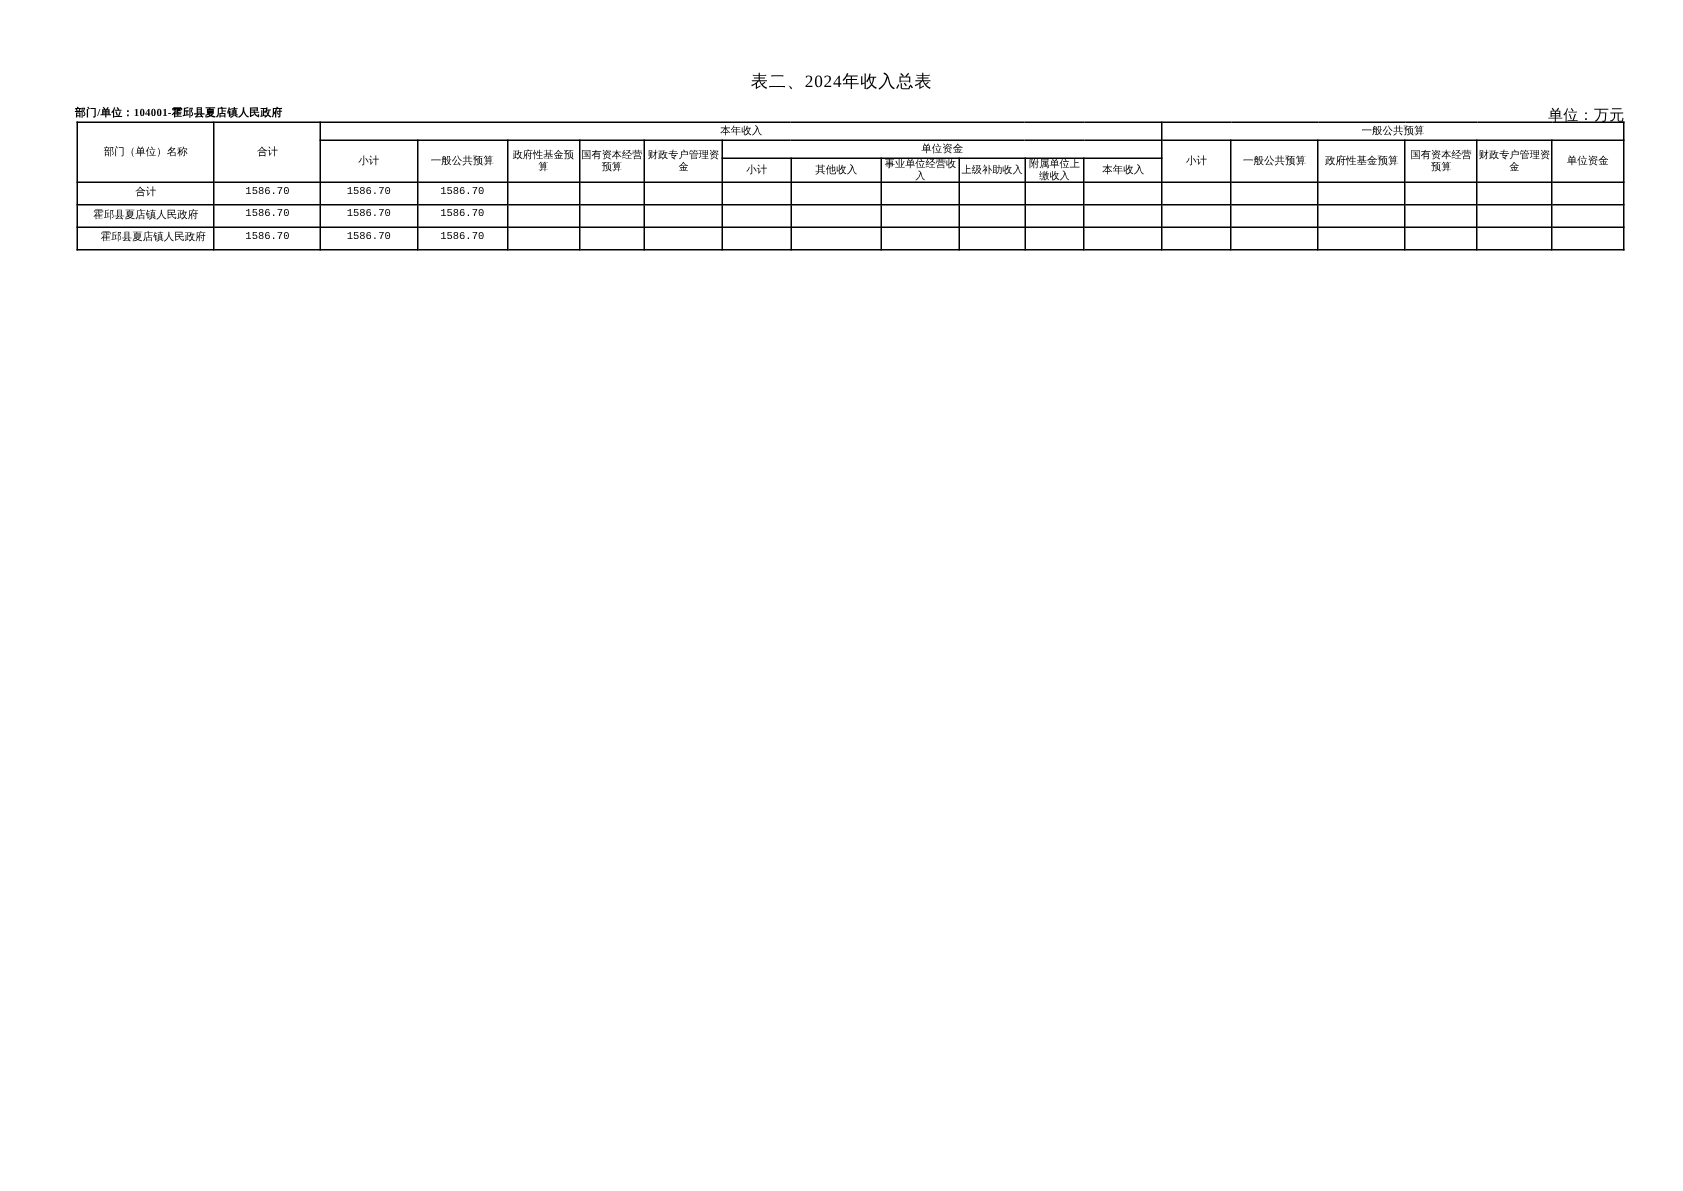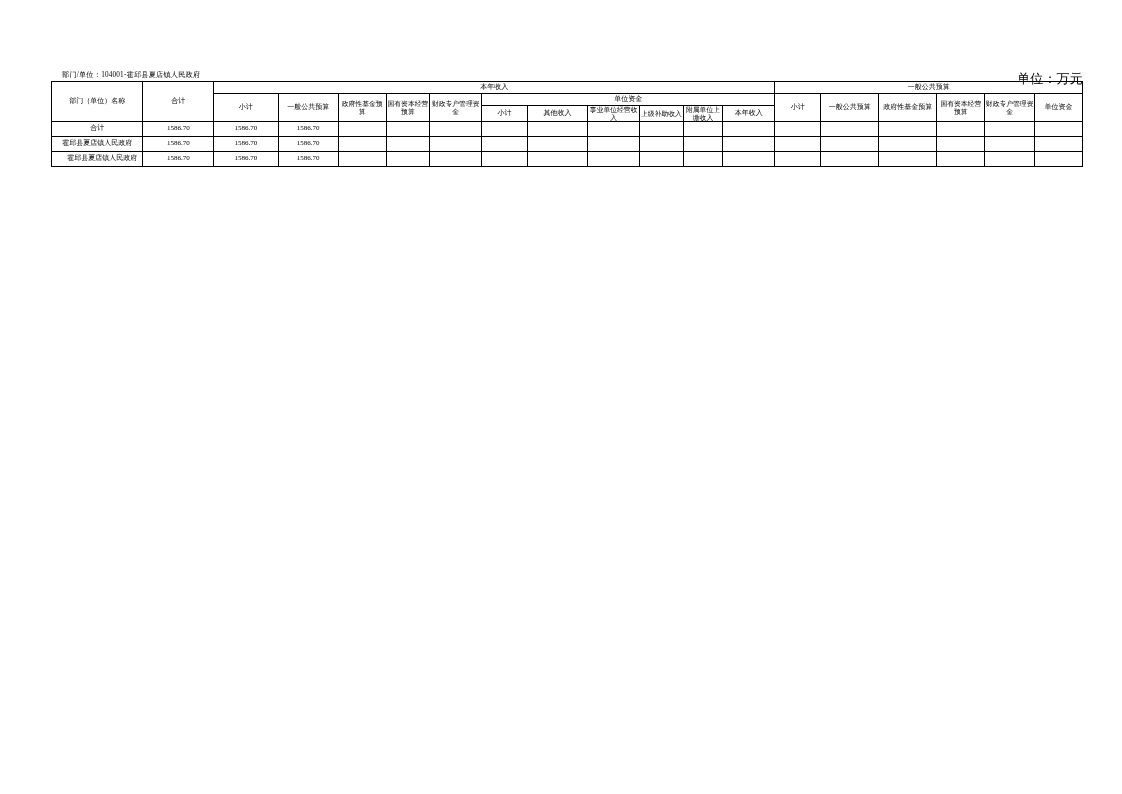--- a/index.html
+++ b/index.html
@@ -27,30 +27,31 @@
     left: 0;
     top: 47px;
     width: 1122px;
     text-align: center;
     font-size: 11.5px;
     letter-spacing: 0.5px;
     font-family: "Liberation Serif", "DejaVu Serif", serif;
   }
   .meta-left {
     position: absolute;
-    left: 62px;
+    left: 50px;
     top: 70px;
     font-size: 7.2px;
     letter-spacing: 0.2px;
+    font-weight: bold;
   }
   .meta-right {
     position: absolute;
     right: 39px;
     top: 70px;
-    font-size: 13px;
+    font-size: 10px;
     letter-spacing: 0.2px;
   }
   table.budget {
     position: absolute;
     left: 51px;
     top: 81px;
     border-collapse: collapse;
     table-layout: fixed;
     width: 1032px;
     font-size: 7px;
@@ -86,32 +87,33 @@
   .name-cell {
     text-align: left;
     padding-left: 3px;
   }
   .name-cell.indent1 {
     padding-left: 10px;
   }
   .num {
     text-align: right;
     padding-right: 4px;
-    font-family: Liberation Serif, serif;
+    font-family: Liberation Mono, monospace;
   }
   .unit-name-head {
     font-weight: bold;
     font-size: 7.4px;
   }
 </style>
 </head>
 <body>
 
 <div class="page">
 
+  <div class="doc-title">表二、2024年收入总表</div>
 
   <div class="meta-left">部门/单位：104001-霍邱县夏店镇人民政府</div>
   <div class="meta-right">单位：万元</div>
 
   <table class="budget">
     <colgroup>
       <col style="width:88px">
       <col style="width:68px">
       <col style="width:62px">
       <col style="width:58px">

